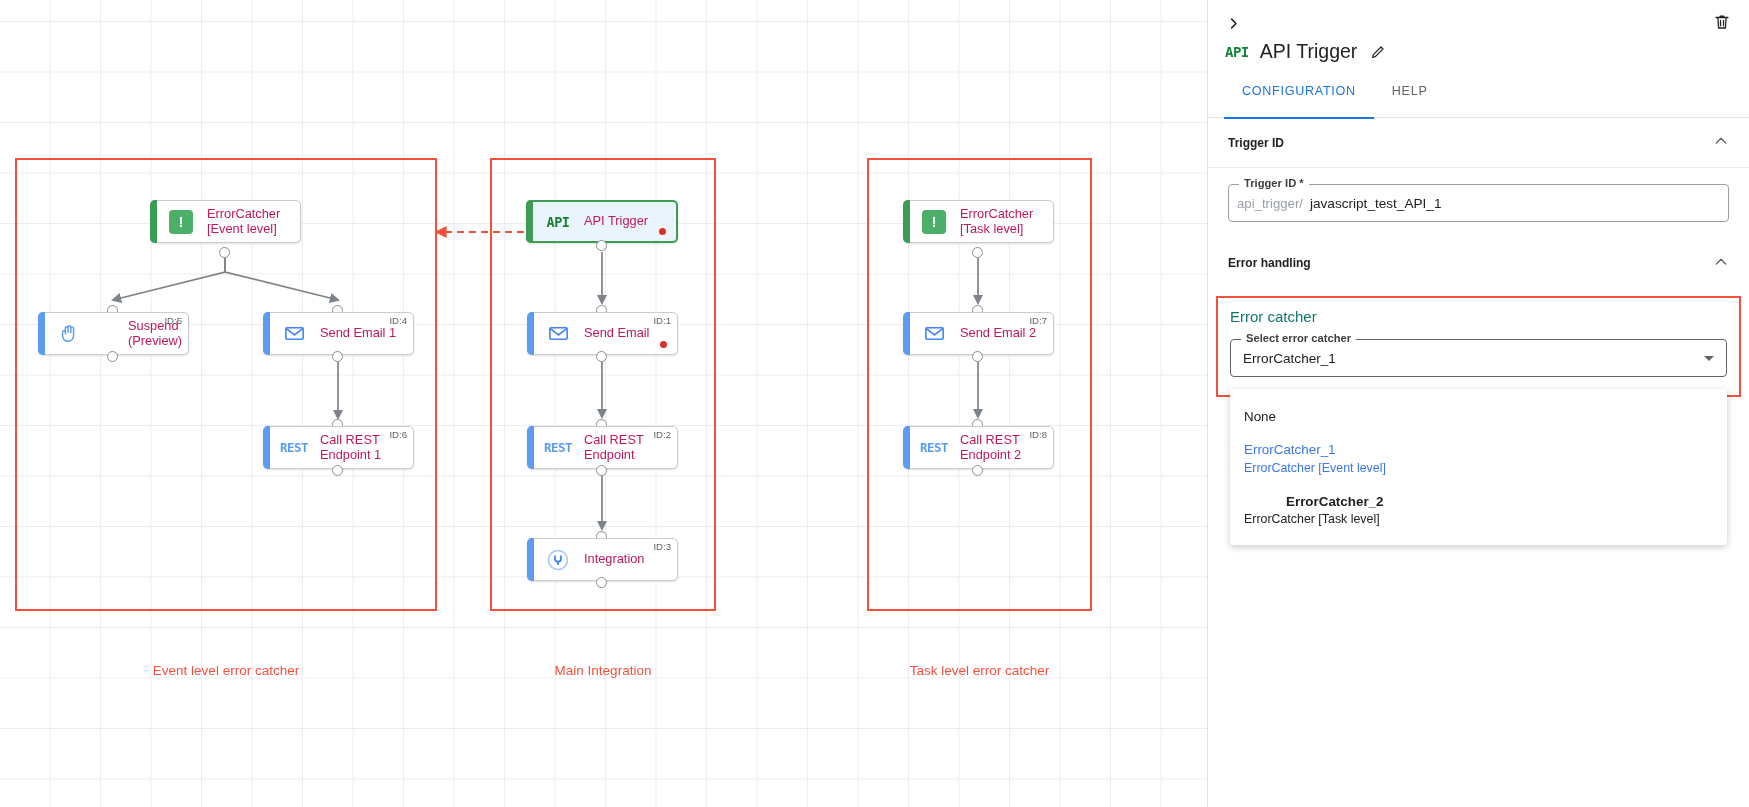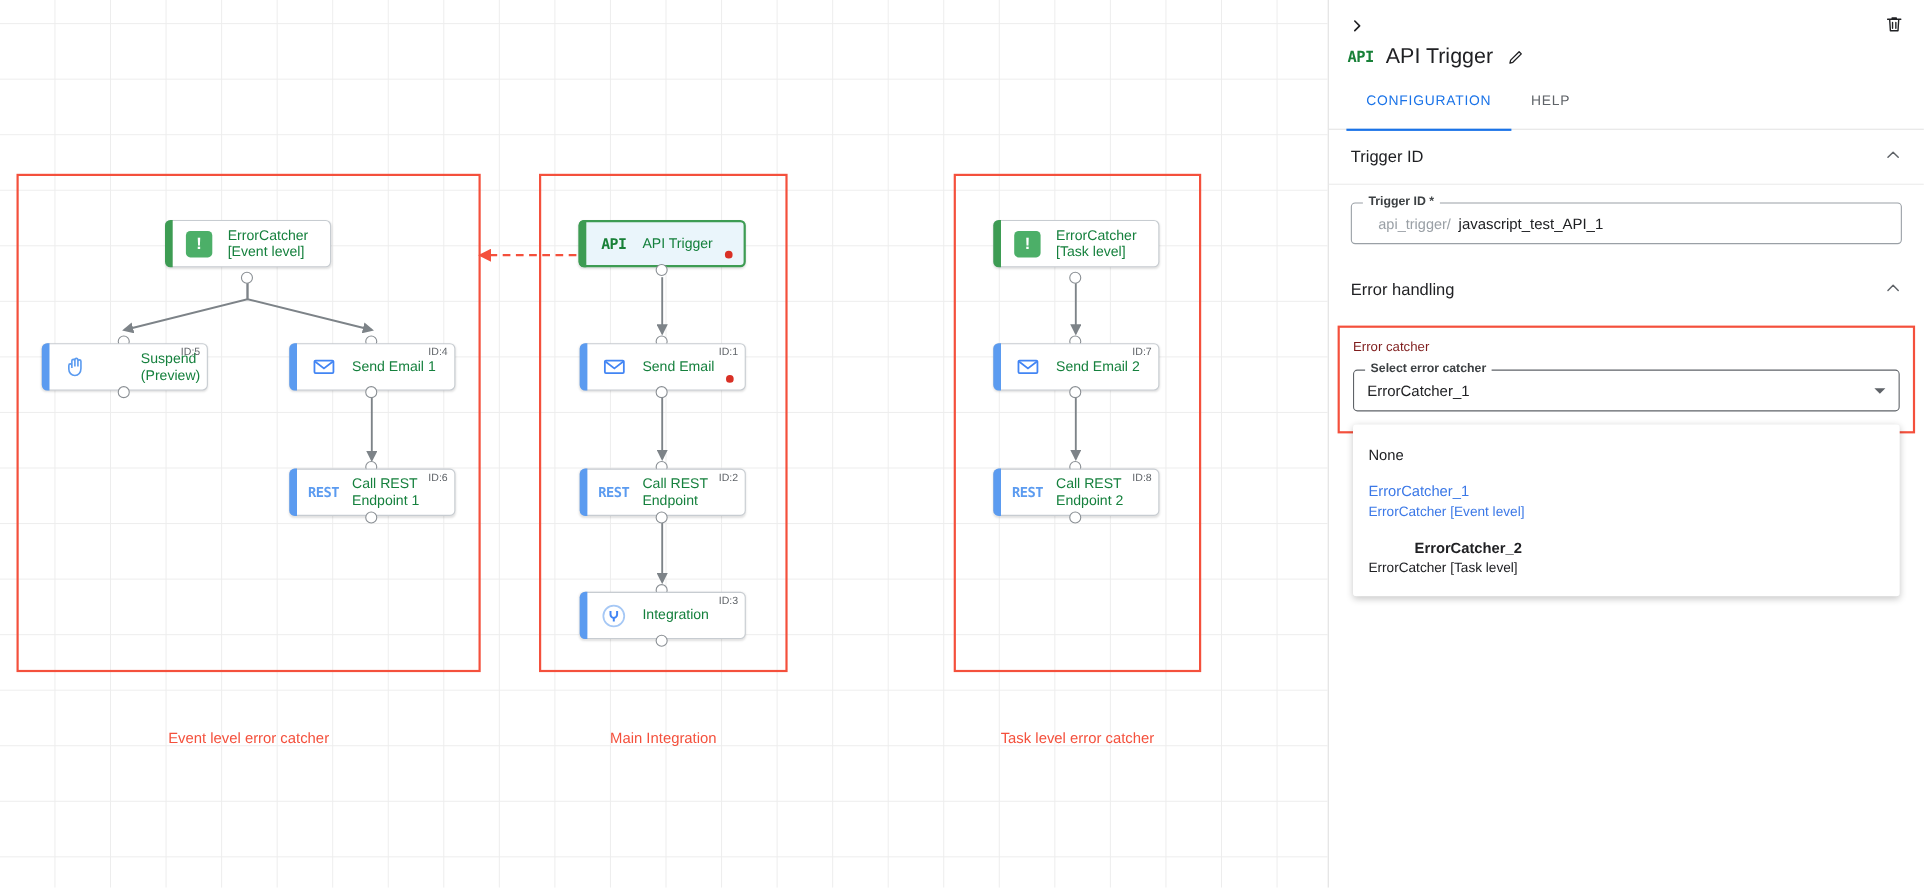--- a/index.html
+++ b/index.html
@@ -65,21 +65,21 @@
   .node.selected .accent { background: #3d9c53; left: -2px; top: -2px; height: 43px; }
   .node .nicon {
     width: 28px; height: 28px;
     margin-left: 16px;
     display: flex; align-items: center; justify-content: center;
     flex: 0 0 auto;
   }
   .node .nlabel {
     margin-left: 12px;
     font-size: 12.8px;
-    color: #15803d;
+    color: #be185d;
     line-height: 1.12;
     white-space: pre-line;
     font-weight: 400;
   }
   .node .nid {
     position: absolute;
     right: 6px; top: 2px;
     font-size: 9.6px;
     color: #5f6368;
   }
@@ -166,33 +166,33 @@
     height: 2.5px; background: #1a73e8;
   }
 
   .section-header {
     display: flex; align-items: center; justify-content: space-between;
     padding: 0 20px;
     height: 50px;
     border-bottom: 1px solid #ececec;
     cursor: pointer;
   }
-  .section-header .stitle { font-size: 15px; font-weight: normal; color: #202124; }
+  .section-header .stitle { font-size: 12px; font-weight: bold; color: #202124; }
   .caret { color: #5f6368; font-size: 13px; }
 
   .section-body { padding: 16px 20px 10px 20px; }
 
   
   .field-outline {
     position: relative;
     border: 1px solid #9aa0a6;
     border-radius: 4px;
     height: 38px;
     display: flex; align-items: center;
-    padding: 0 24px;
+    padding: 0 8px;
     background: #fff;
   }
   .field-legend {
     position: absolute;
     top: -8px; left: 10px;
     background: #fff;
     padding: 0 5px;
     font-size: 11.2px;
     color: #3c4043;
     font-weight: bold;
@@ -200,21 +200,21 @@
   .field-prefix { font-size: 13.2px; color: #9aa0a6; }
   .field-value { font-size: 13.6px; color: #202124; margin-left: 7px; }
 
   
   .err-block {
     position: relative;
     border: 2.5px solid #f4503c;
     margin: 8px 8px 0 8px;
     padding: 10px 12px 18px 12px;
   }
-  .err-block-title { font-size: 12px; color: #7f1d1d; margin-bottom: 14px; }
+  .err-block-title { font-size: 15px; color: #0f766e; margin-bottom: 14px; }
 
   .select-outline {
     position: relative;
     border: 1px solid #5f6368;
     border-radius: 4px;
     height: 38px;
     display: flex; align-items: center; justify-content: space-between;
     padding: 0 12px;
     background: #fff;
     cursor: pointer;

